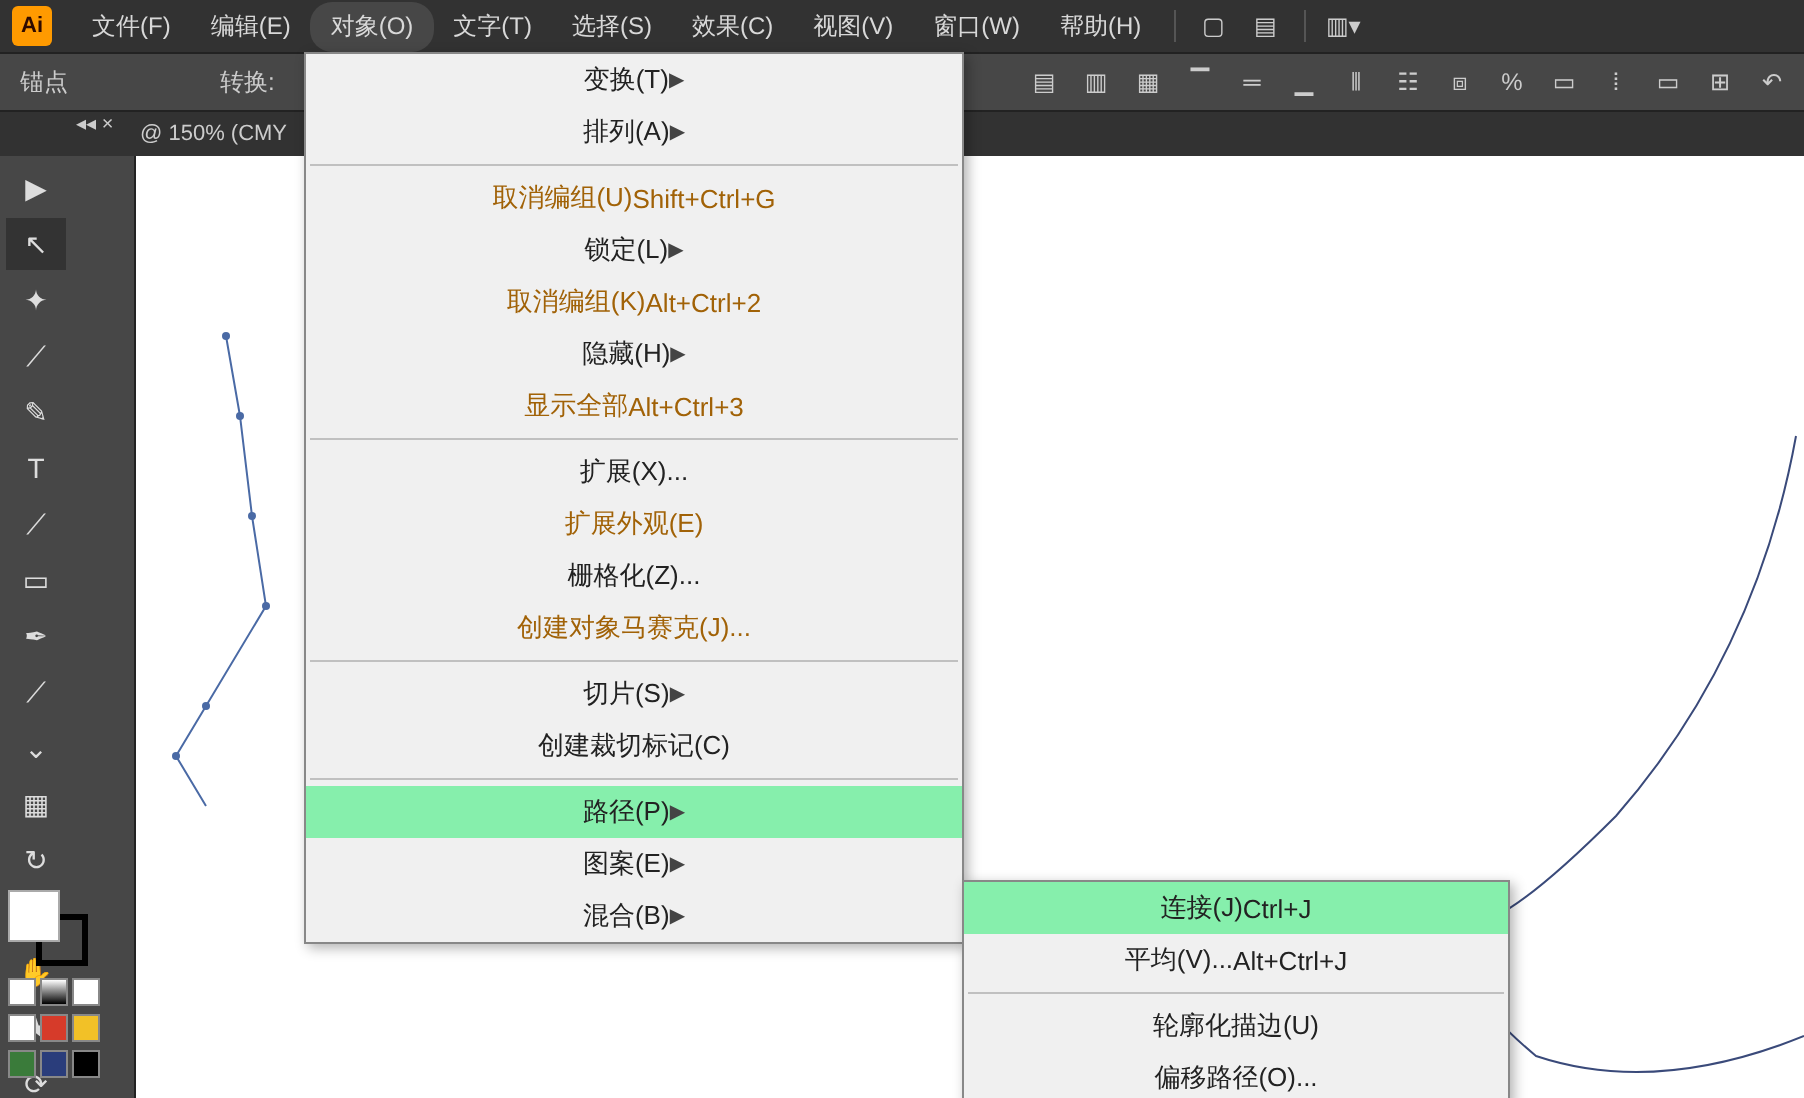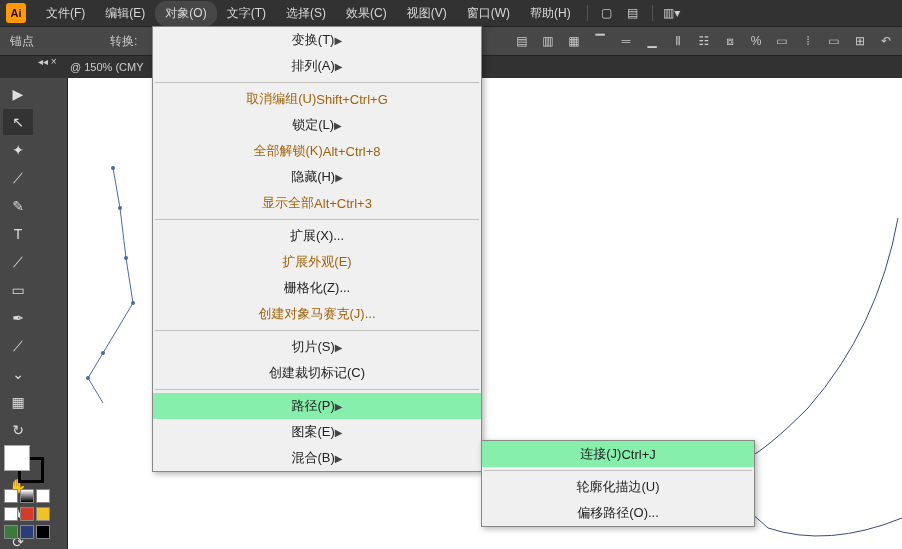--- a/index.html
+++ b/index.html
@@ -153,22 +153,22 @@
     <div class="dd-sep"></div>
     <div class="dd-item disabled">
       <span>取消编组(U)</span>
       <span>Shift+Ctrl+G</span>
     </div>
     <div class="dd-item">
       <span>锁定(L)</span>
       <span class="arrow">▶</span>
     </div>
     <div class="dd-item disabled">
-      <span>全部解锁(K)</span>
-      <span>Alt+Ctrl+8</span>
+      <span>取消编组(K)</span>
+      <span>Alt+Ctrl+2</span>
     </div>
     <div class="dd-item">
       <span>隐藏(H)</span>
       <span class="arrow">▶</span>
     </div>
     <div class="dd-item disabled">
       <span>显示全部</span>
       <span>Alt+Ctrl+3</span>
     </div>
     <div class="dd-sep"></div>
@@ -210,20 +210,24 @@
       <span>混合(B)</span>
       <span class="arrow">▶</span>
     </div>
   </div>
 
 <div class="submenu" id="sm">
     <div class="dd-item highlight">
       <span>连接(J)</span>
       <span>Ctrl+J</span>
     </div>
+    <div class="dd-item">
+      <span>平均(V)...</span>
+      <span>Alt+Ctrl+J</span>
+    </div>
     <div class="dd-sep"></div>
     <div class="dd-item">
       <span>轮廓化描边(U)</span>
       <span></span>
     </div>
     <div class="dd-item">
       <span>偏移路径(O)...</span>
       <span></span>
     </div>
   </div>

